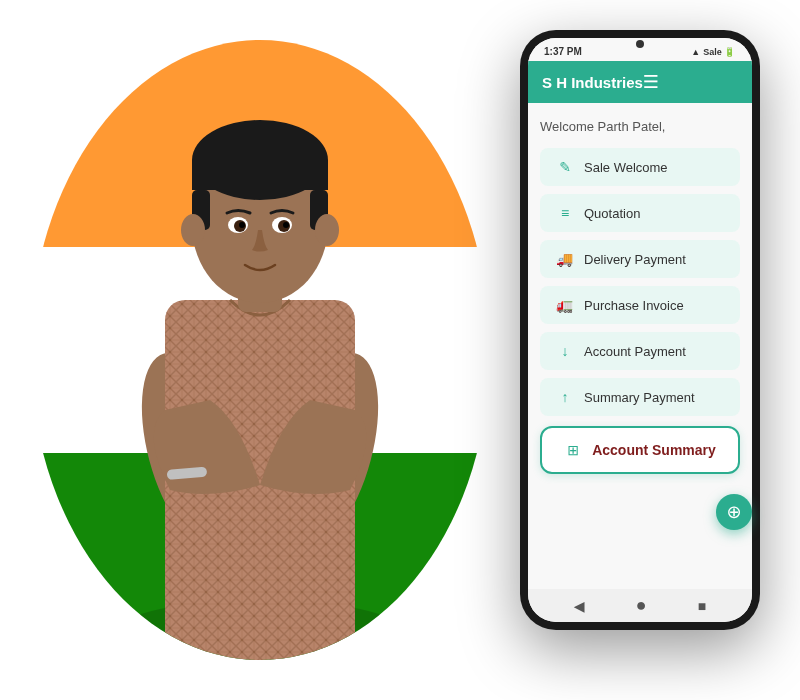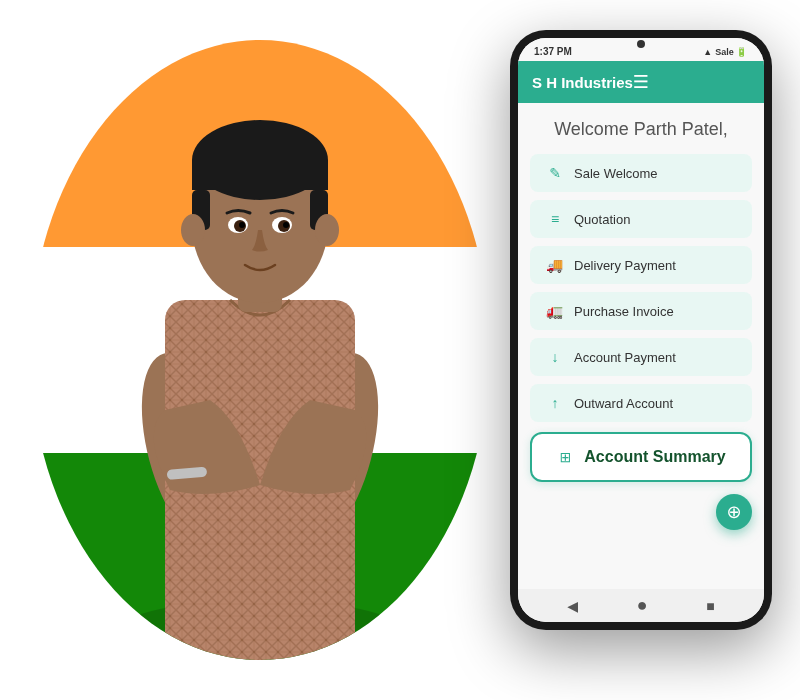--- a/index.html
+++ b/index.html
@@ -46,21 +46,21 @@
     
     .phone-wrapper {
       position: absolute;
       right: 30px;
       top: 30px;
       width: 260px;
       height: 620px;
     }
 
     .phone {
-      width: 262px;
+      width: 240px;
       height: 600px;
       background: #1a1a1a;
       border-radius: 36px;
       position: relative;
       box-shadow: 0 20px 60px rgba(0,0,0,0.4);
       margin: 0 auto;
     }
 
     .phone-screen {
       position: absolute;
@@ -117,22 +117,22 @@
 
     
     .app-content {
       flex: 1;
       padding: 16px 12px;
       overflow-y: auto;
       background: #f8f8f8;
     }
 
     .welcome-text {
-      text-align: center;
-      font-size: 18px;
+      text-align: left;
+      font-size: 13px;
       color: #555;
       margin-bottom: 14px;
       font-weight: 400;
     }
 
     .menu-item {
       background: #e8f7f3;
       border-radius: 8px;
       padding: 11px 16px;
       margin-bottom: 8px;
@@ -165,23 +165,23 @@
       margin-top: 10px;
       display: flex;
       align-items: center;
       justify-content: center;
       gap: 10px;
       cursor: pointer;
       box-shadow: 0 2px 8px rgba(43,173,143,0.2);
     }
 
     .account-summary-btn .menu-item-label {
-      font-size: 16px;
+      font-size: 14px;
       font-weight: 600;
-      color: #14532d;
+      color: #7f1d1d;
     }
 
     
     .phone-notch {
       position: absolute;
       top: 10px;
       left: 50%;
       transform: translateX(-50%);
       width: 8px;
       height: 8px;
@@ -345,21 +345,21 @@
             <span class="menu-item-label">Purchase Invoice</span>
           </div>
 
           <div class="menu-item">
             <span class="menu-item-icon">↓</span>
             <span class="menu-item-label">Account Payment</span>
           </div>
 
           <div class="menu-item">
             <span class="menu-item-icon">↑</span>
-            <span class="menu-item-label">Outward Account</span>
+            <span class="menu-item-label">Summary Payment</span>
           </div>
 
           <div class="account-summary-btn">
             <span class="menu-item-icon">⊞</span>
             <span class="menu-item-label">Account Summary</span>
           </div>
 
         </div>
 
         <div style="background:#f0f0f0; padding:6px 20px; display:flex; justify-content:space-around; align-items:center;">

